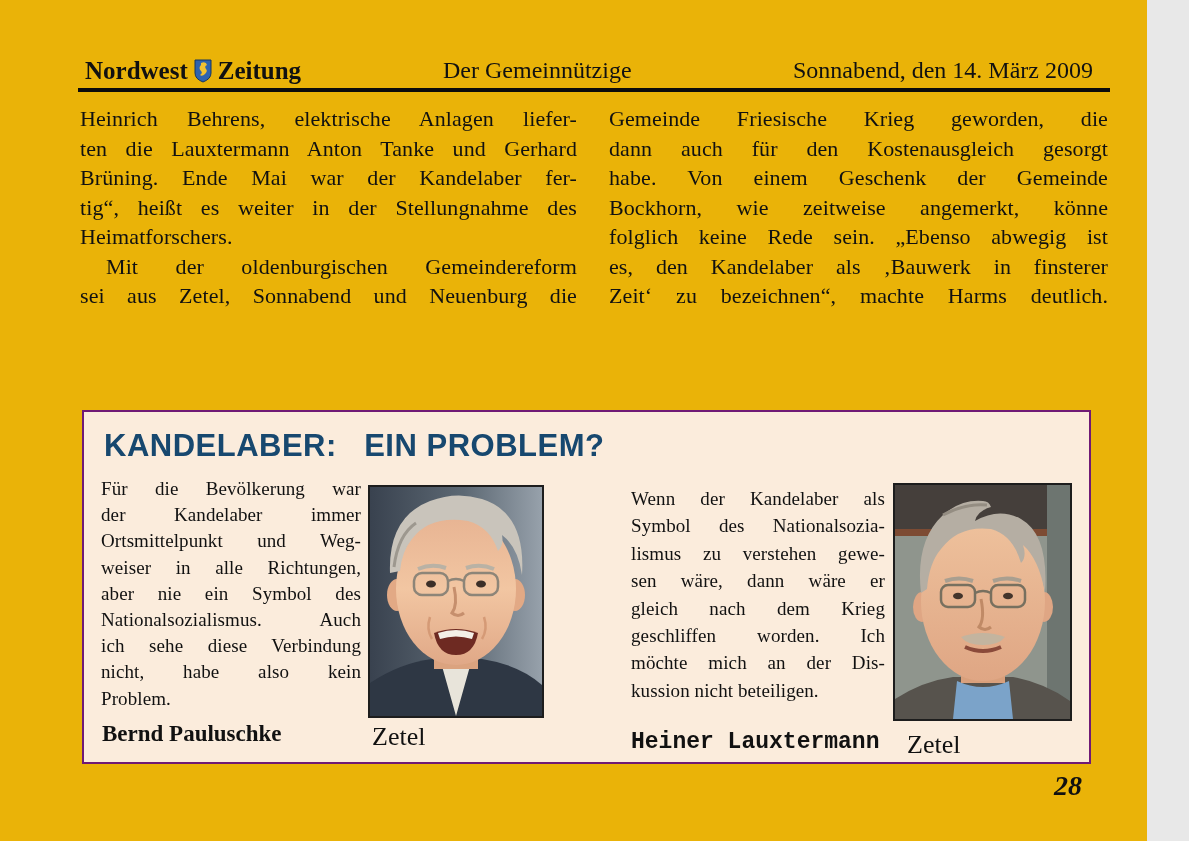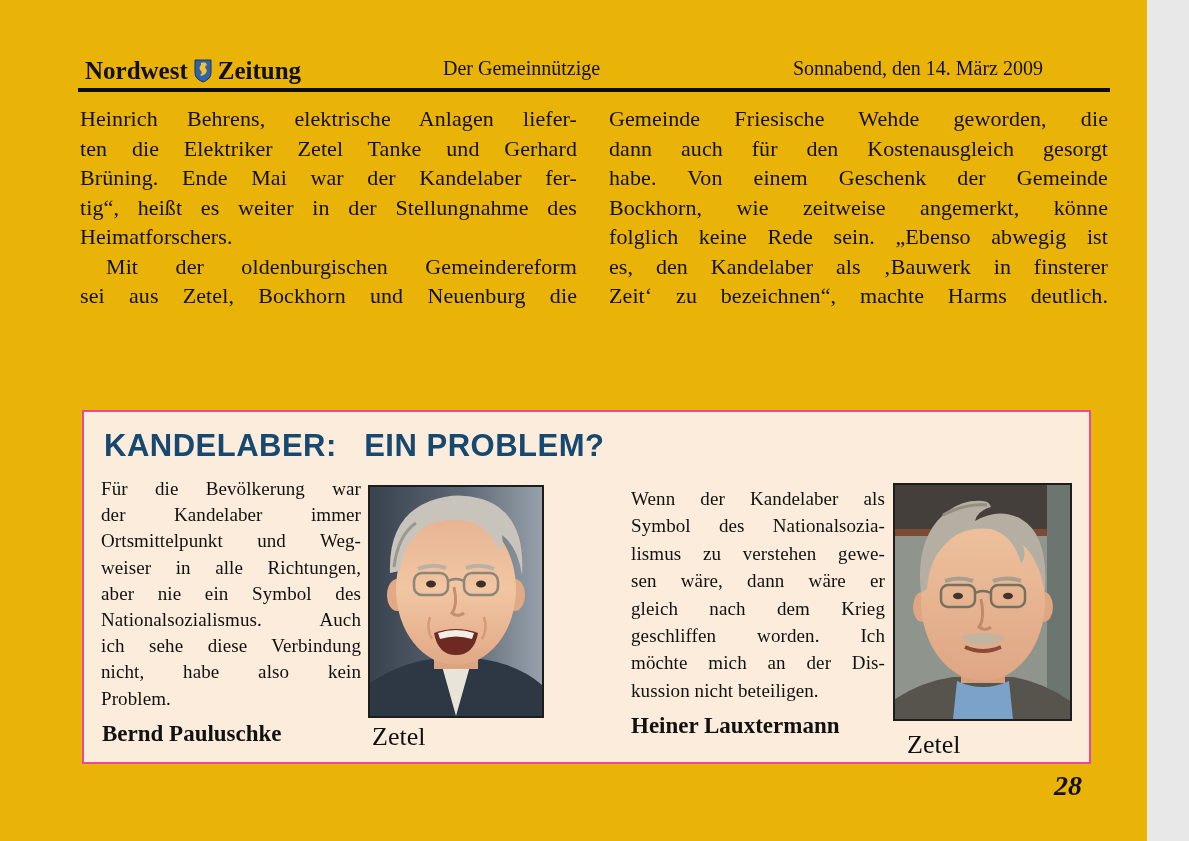--- a/index.html
+++ b/index.html
@@ -7,21 +7,21 @@
   #page {
     position: relative;
     width: 1147px; height: 841px;
     background: #eab308;
     font-family: "Liberation Serif", serif;
     color: #111;
     overflow: hidden;
   }
 
   
-  .masthead-item { position: absolute; top: 57px; font-size: 20px; white-space: nowrap; }
+  .masthead-item { position: absolute; top: 57px; font-size: 24px; white-space: nowrap; }
   #brand { left: 85px; font-weight: bold; font-size: 25px; display: flex; align-items: center; gap: 4px; }
   #brand .crest { display: inline-block; width: 18px; height: 24px; margin: 0 2px; }
   #section-title { left: 443px; }
   #masthead-date { left: 765px; margin-left: 28px; }
   #masthead-rule {
     position: absolute; left: 78px; top: 88px;
     width: 1032px; height: 4px; background: #0c0c0c;
   }
 
   
@@ -34,21 +34,21 @@
   #col-right { left: 609px; width: 499px; }
   .tline { text-align: justify; text-align-last: justify; }
   .tline-last { text-align-last: left; }
   .indent-first .tline:first-child { text-indent: 26px; }
 
   
   #feature-box {
     position: absolute; left: 82px; top: 410px;
     width: 1009px; height: 354px;
     background: #FBECDC;
-    border: 2px solid #ec4899;
+    border: 2px solid #701a75;
   }
   #box-title {
     position: absolute; left: 20px; top: 16px;
     font-family: "Liberation Sans", sans-serif;
     font-weight: bold; font-size: 31px;
     color: #17486F;
     white-space: pre;
     letter-spacing: 0.5px;
   }
   .quote {
@@ -64,21 +64,21 @@
     line-height: 0;
     background: #888;
   }
   #photo-frame-left  { left: 284px; top: 73px; }
   #photo-frame-right { left: 809px; top: 71px; }
   .speaker-name {
     position: absolute;
     font-weight: bold; font-size: 23px; white-space: nowrap; text-align: center;
   }
   #name-left  { left: 18px;  top: 309px; }
-  #name-right { left: 547px; top: 301px; }
+  #name-right { left: 547px; top: 317px; font-family: Liberation Mono, monospace; }
   .speaker-loc {
     position: absolute;
     font-size: 26px; white-space: nowrap;
   }
   #loc-left  { left: 288px; top: 310px; }
   #loc-right { left: 823px; top: 318px; }
 
   
   #page-number {
     position: absolute; left: 1054px; top: 770px;
@@ -100,33 +100,33 @@
     </span>
     <span>Zeitung</span>
   </div>
   <div id="section-title" class="masthead-item">Der Gemeinnützige</div>
   <div id="masthead-date" class="masthead-item">Sonnabend, den 14. März 2009</div>
   <div id="masthead-rule"></div>
 
   <div id="col-left" class="body-col">
     <div>
         <div class="tline">Heinrich Behrens, elektrische Anlagen liefer-</div>
-        <div class="tline">ten die Elektriker Zetel Tanke und Gerhard</div>
+        <div class="tline">ten die Lauxtermann Anton Tanke und Gerhard</div>
         <div class="tline">Brüning. Ende Mai war der Kandelaber fer-</div>
         <div class="tline">tig“, heißt es weiter in der Stellungnahme des</div>
         <div class="tline tline-last">Heimatforschers.</div>
       </div>
     <div class="indent-first">
         <div class="tline">Mit der oldenburgischen Gemeindereform</div>
-        <div class="tline">sei aus Zetel, Bockhorn und Neuenburg die</div>
+        <div class="tline">sei aus Zetel, Sonnabend und Neuenburg die</div>
       </div>
   </div>
   <div id="col-right" class="body-col">
     <div>
-        <div class="tline">Gemeinde Friesische Wehde geworden, die</div>
+        <div class="tline">Gemeinde Friesische Krieg geworden, die</div>
         <div class="tline">dann auch für den Kostenausgleich gesorgt</div>
         <div class="tline">habe. Von einem Geschenk der Gemeinde</div>
         <div class="tline">Bockhorn, wie zeitweise angemerkt, könne</div>
         <div class="tline">folglich keine Rede sein. „Ebenso abwegig ist</div>
         <div class="tline">es, den Kandelaber als ‚Bauwerk in finsterer</div>
         <div class="tline">Zeit‘ zu bezeichnen“, machte Harms deutlich.</div>
       </div>
   </div>
 
   <div id="feature-box">

